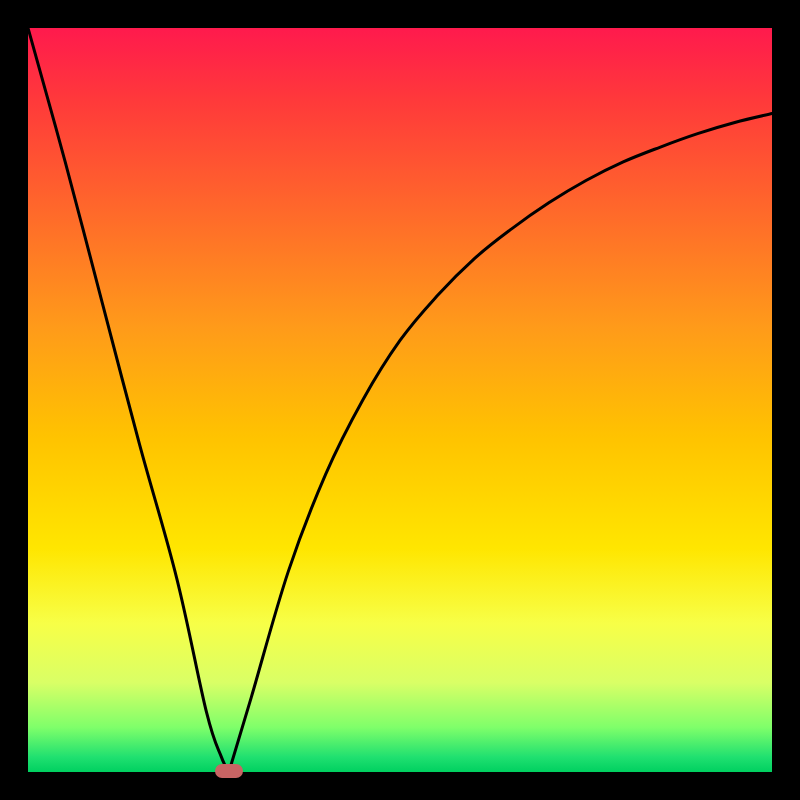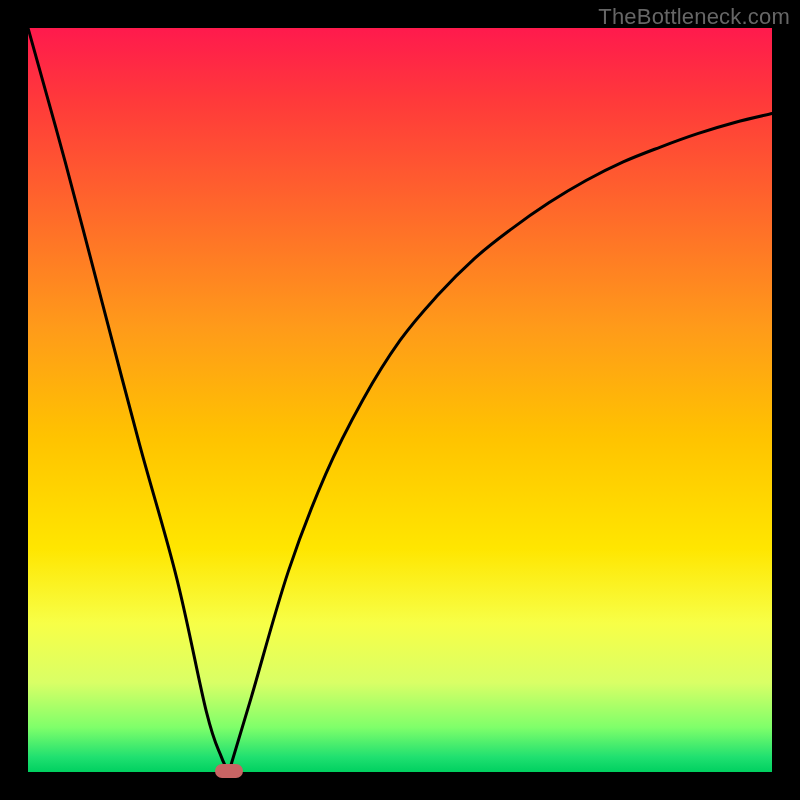--- a/index.html
+++ b/index.html
@@ -57,14 +57,13 @@
 <body>
 
 <div class="frame">
   <div class="plot">
     <svg viewBox="0 0 744 744" preserveAspectRatio="none">
       <path id="curve-left" fill="none" stroke="#000" stroke-width="3" stroke-linecap="round" d="M 0 0 C 6.696000000000001 24.105600000000013, 23.808 84.36960000000008, 37.2 133.92000000000007 C 50.592000000000006 183.47040000000007, 61.00800000000001 224.3904, 74.4 275.28 C 87.792 326.16959999999995, 98.208 367.0896, 111.6 416.64 C 124.99199999999999 466.19039999999995, 136.74720000000002 502.3487999999999, 148.8 550.56 C 160.8528 598.7711999999999, 170.5248 652.3392, 178.56 684.48 C 186.5952 716.6208, 189.42239999999998 718.4064, 193.44 729.12 C 197.4576 739.8336, 199.54080000000002 741.3216, 200.88000000000002 744"></path>
       <path id="curve-right" fill="none" stroke="#000" stroke-width="3" stroke-linecap="round" d="M 200.88000000000002 744 C 204.8976 730.608, 212.4864 705.7584, 223.2 669.6 C 233.91359999999997 633.4416, 247.00799999999998 583.296, 260.4 543.12 C 273.792 502.944, 284.208 477.2016, 297.6 446.4 C 310.992 415.59839999999997, 321.408 396.1056, 334.8 372 C 348.192 347.8944, 358.608 331.22880000000004, 372 312.48 C 385.392 293.7312, 395.80800000000005 282.5712, 409.20000000000005 267.84 C 422.59200000000004 253.10879999999997, 433.008 242.69279999999998, 446.4 230.64 C 459.792 218.5872, 470.208 210.92399999999998, 483.6 200.88 C 496.992 190.836, 507.40799999999996 183.54480000000004, 520.8 174.84000000000003 C 534.192 166.13520000000003, 544.608 159.88559999999998, 558 152.51999999999998 C 571.392 145.15439999999998, 581.808 139.94640000000007, 595.2 133.92000000000007 C 608.5920000000001 127.89360000000009, 619.008 124.12896000000009, 632.4 119.04000000000008 C 645.7919999999999 113.95104000000006, 656.2080000000001 110.06736000000002, 669.6 105.64800000000002 C 682.992 101.22864000000003, 693.4079999999999 98.10384000000008, 706.8 94.48800000000006 C 720.192 90.87216000000004, 737.304 87.16703999999997, 744 85.55999999999995"></path>
     </svg>
     <div id="marker" class="marker" style="left: 186.88px; top: 736px; background: rgb(200, 100, 100);"></div>
   </div>
-  <div class="watermark">TheBottleneck.com</div>
 </div>
 
 </body></html>

